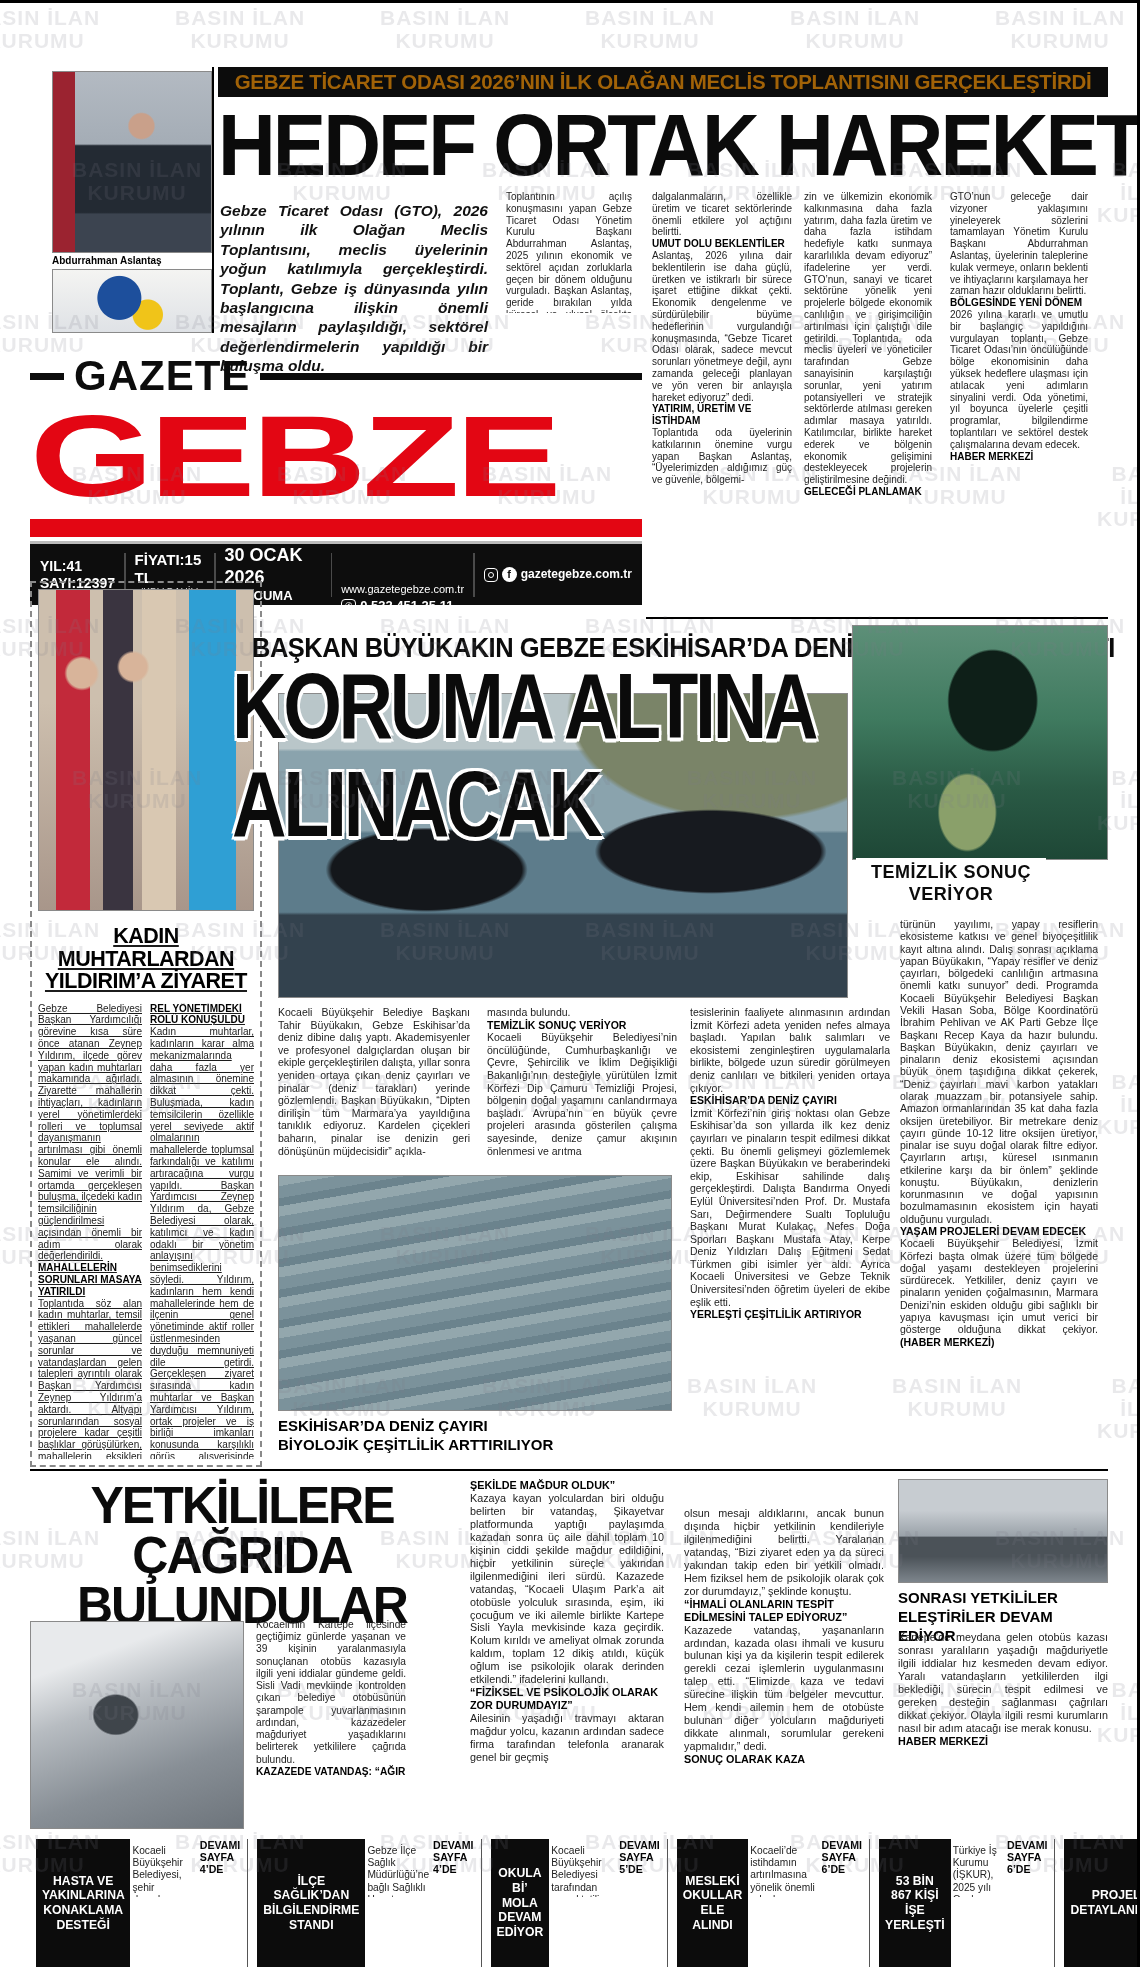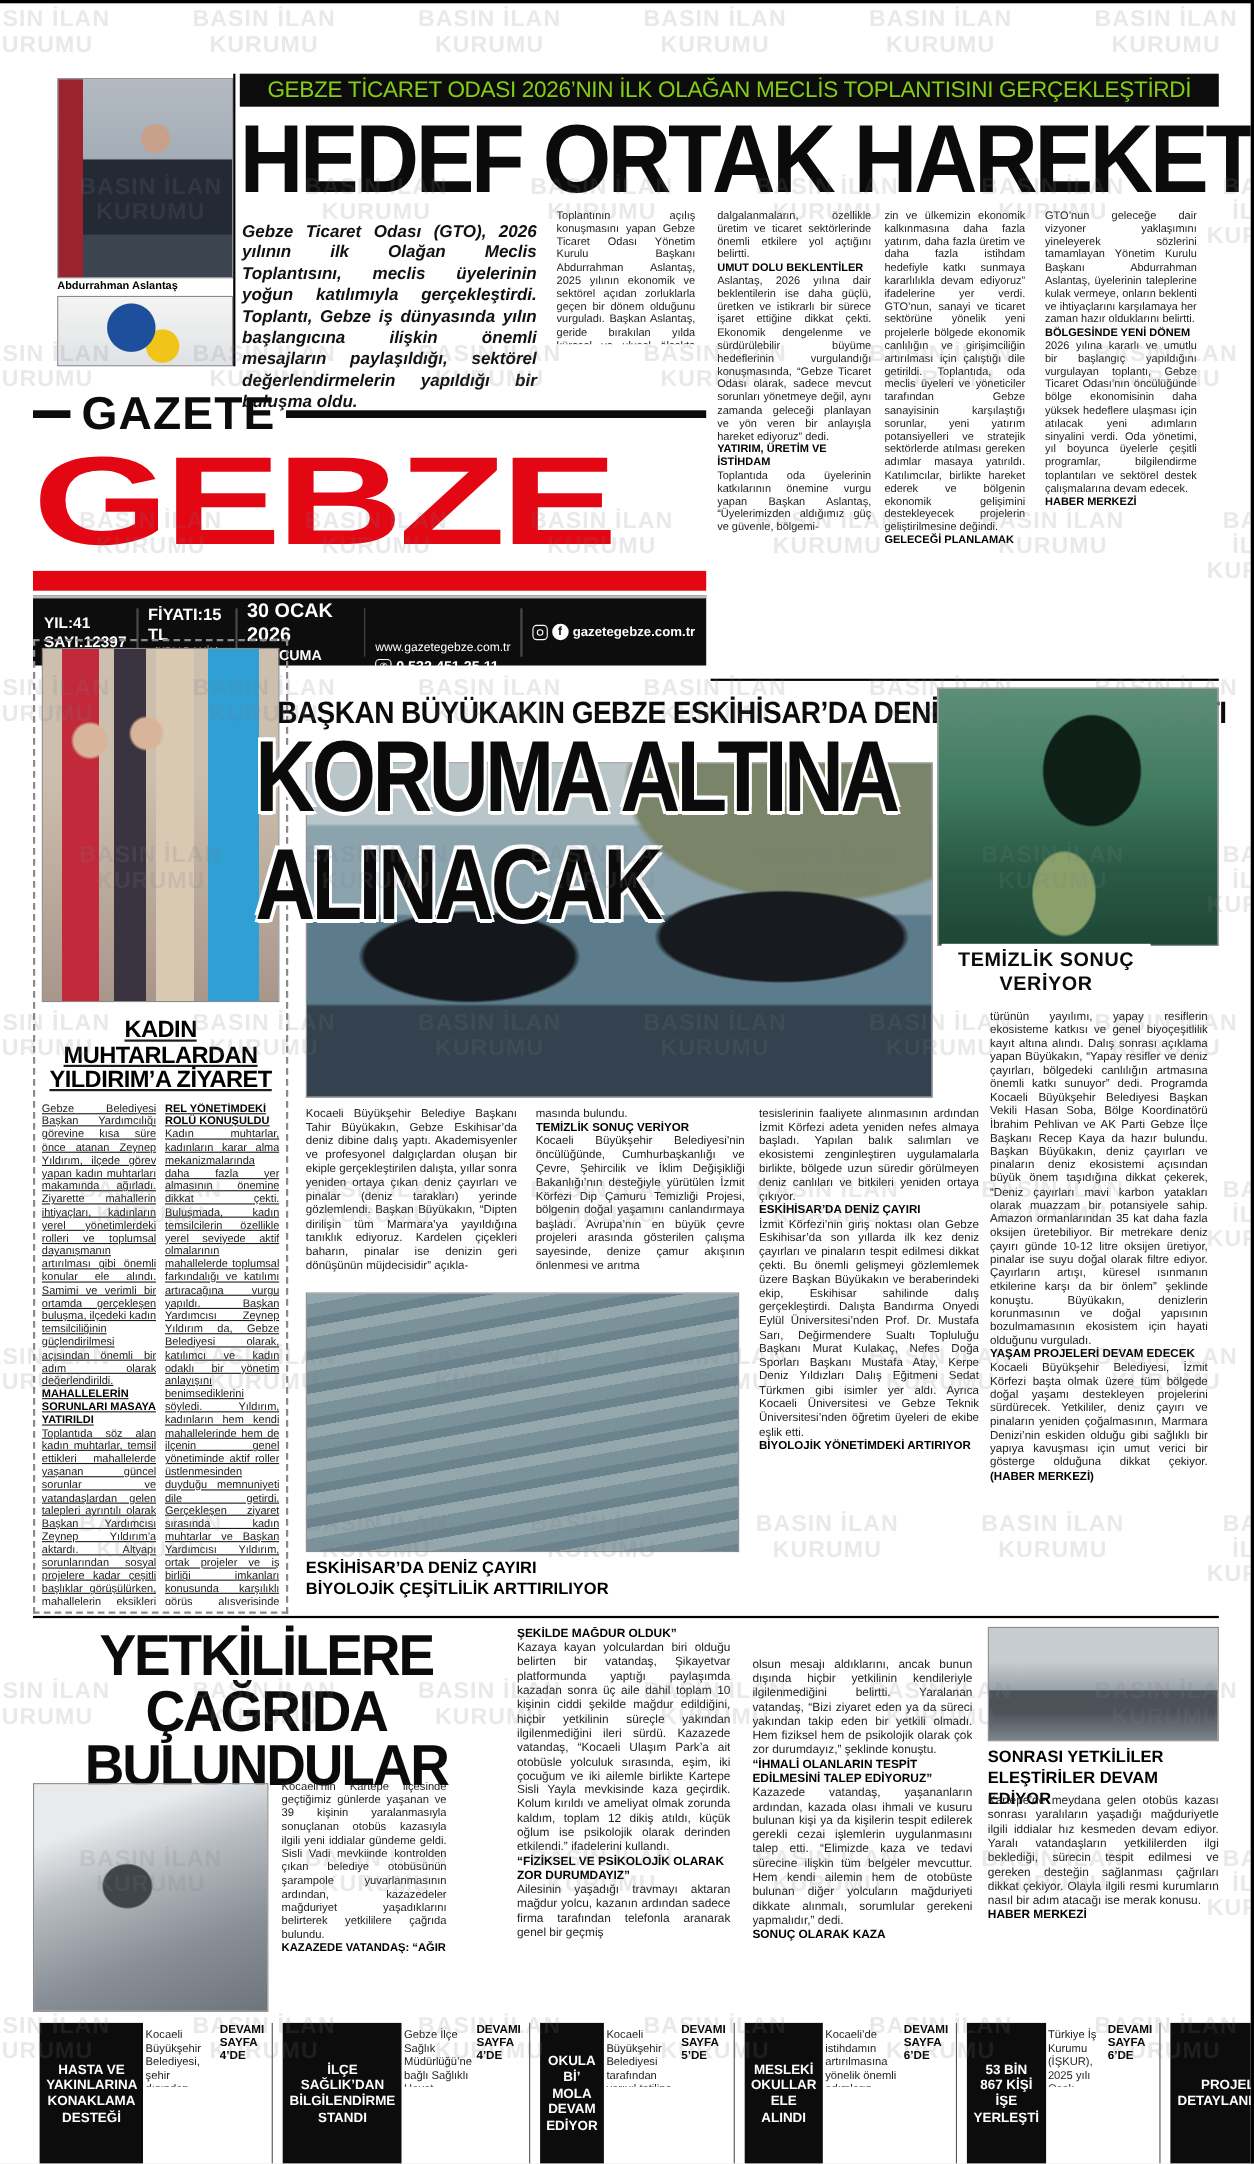--- a/index.html
+++ b/index.html
@@ -37,22 +37,22 @@
   .ph-under{background:
     radial-gradient(ellipse at 55% 32%,#0e1f18 0 22%,rgba(0,0,0,0) 23%),
     radial-gradient(ellipse at 45% 80%,#8aa06a 0 14%,rgba(0,0,0,0) 15%),
     linear-gradient(180deg,#5d8f78 0%,#3f7a5f 40%,#2a5a45 70%,#1e4736 100%);}
   .ph-sea{background:repeating-linear-gradient(170deg,#93a7ad 0 10px,#7b929b 10px 22px,#6b838d 22px 30px);}
   .ph-snow{background:
     radial-gradient(ellipse at 40% 45%,#3f454b 0 12%,rgba(0,0,0,0) 13%),
     linear-gradient(160deg,#e8eaec 0 20%,#b7bcc1 40%,#888f96 70%,#6d747b 100%);}
   .ph-bus{background:linear-gradient(180deg,#c7ccd1 0 30%,#9aa2a9 55%,#4b5258 56% 75%,#7d858c 100%);}
   
-  .kicker-bar{background:#0c0c0c;color:#84cc16;display:flex;align-items:center;justify-content:center;
-    font-weight:400;font-size:20.5px;letter-spacing:-.3px;white-space:nowrap;}
+  .kicker-bar{background:#0c0c0c;color:#a16207;display:flex;align-items:center;justify-content:center;
+    font-weight:700;font-size:20.5px;letter-spacing:-.3px;white-space:nowrap;}
   .main-headline{font-weight:900;font-size:80px;letter-spacing:-3px;white-space:nowrap;color:#0b0b0b;
     transform:scale(1.0,1.1);transform-origin:left top;line-height:1;}
   .lead-par{font-size:15.5px;line-height:1.25;font-weight:700;font-style:italic;text-align:justify;color:#111;}
   .photo-cap{font-size:10px;font-weight:700;color:#000;}
   
   .gz-row{display:flex;align-items:center;gap:10px;height:46px;}
   .gz-bar{height:7px;background:#0c0c0c;}
   .gz-name{font-weight:900;font-size:42px;letter-spacing:1px;color:#0c0c0c;line-height:1;}
   .gb-name{font-weight:900;font-size:124px;line-height:.92;color:#e30613;letter-spacing:-3px;
     transform:scale(1.28,.92);transform-origin:left center;white-space:nowrap;}
@@ -218,21 +218,21 @@
   </div>
   <div class="abs col" style="left:487px;top:1003px;width:190px;height:162px;font-size:10.5px;">
     <span>masında bulundu.</span>
     <b class="sub">TEMİZLİK SONUÇ VERİYOR</b>
     <span>Kocaeli Büyükşehir Belediyesi’nin öncülüğünde, Cumhurbaşkanlığı ve Çevre, Şehircilik ve İklim Değişikliği Bakanlığı’nın desteğiyle yürütülen İzmit Körfezi Dip Çamuru Temizliği Projesi, bölgenin doğal yaşamını canlandırmaya başladı. Avrupa’nın en büyük çevre projeleri arasında gösterilen çalışma sayesinde, denize çamur akışının önlenmesi ve arıtma</span>
   </div>
   <div class="abs col" style="left:690px;top:1003px;width:200px;height:458px;font-size:10.5px;">
     <span>tesislerinin faaliyete alınmasının ardından İzmit Körfezi adeta yeniden nefes almaya başladı. Yapılan balık salımları ve ekosistemi zenginleştiren uygulamalarla birlikte, bölgede uzun süredir görülmeyen deniz canlıları ve bitkileri yeniden ortaya çıkıyor.</span>
     <b class="sub">ESKİHİSAR’DA DENİZ ÇAYIRI</b>
     <span>İzmit Körfezi’nin giriş noktası olan Gebze Eskihisar’da son yıllarda ilk kez deniz çayırları ve pinaların tespit edilmesi dikkat çekti. Bu önemli gelişmeyi gözlemlemek üzere Başkan Büyükakın ve beraberindeki ekip, Eskihisar sahilinde dalış gerçekleştirdi. Dalışta Bandırma Onyedi Eylül Üniversitesi’nden Prof. Dr. Mustafa Sarı, Değirmendere Sualtı Topluluğu Başkanı Murat Kulakaç, Nefes Doğa Sporları Başkanı Mustafa Atay, Kerpe Deniz Yıldızları Dalış Eğitmeni Sedat Türkmen gibi isimler yer aldı. Ayrıca Kocaeli Üniversitesi ve Gebze Teknik Üniversitesi’nden öğretim üyeleri de ekibe eşlik etti.</span>
-    <b class="sub">BİYOLOJİK YÖNETİMDEKİ ARTIRIYOR</b>
+    <b class="sub">YERLEŞTİ ÇEŞİTLİLİK ARTIRIYOR</b>
   </div>
   <div class="abs col" style="left:900px;top:915px;width:198px;height:548px;font-size:10.5px;line-height:1.17;">
     <span>türünün yayılımı, yapay resiflerin ekosisteme katkısı ve genel biyoçeşitlilik kayıt altına alındı. Dalış sonrası açıklama yapan Büyükakın, “Yapay resifler ve deniz çayırları, bölgedeki canlılığın artmasına önemli katkı sunuyor” dedi. Programda Kocaeli Büyükşehir Belediyesi Başkan Vekili Hasan Soba, Bölge Koordinatörü İbrahim Pehlivan ve AK Parti Gebze İlçe Başkanı Recep Kaya da hazır bulundu. Başkan Büyükakın, deniz çayırları ve pinaların deniz ekosistemi açısından büyük önem taşıdığına dikkat çekerek, “Deniz çayırları mavi karbon yatakları olarak muazzam bir potansiyele sahip. Amazon ormanlarından 35 kat daha fazla oksijen üretebiliyor. Bir metrekare deniz çayırı günde 10-12 litre oksijen üretiyor, pinalar ise suyu doğal olarak filtre ediyor. Çayırların artışı, küresel ısınmanın etkilerine karşı da bir önlem” şeklinde konuştu. Büyükakın, denizlerin korunmasının ve doğal yapısının bozulmamasının ekosistem için hayati olduğunu vurguladı.</span>
     <b class="sub">YAŞAM PROJELERİ DEVAM EDECEK</b>
     <span>Kocaeli Büyükşehir Belediyesi, İzmit Körfezi başta olmak üzere tüm bölgede doğal yaşamı destekleyen projelerini sürdürecek. Yetkililer, deniz çayırı ve pinaların yeniden çoğalmasının, Marmara Denizi’nin eskiden olduğu gibi sağlıklı bir yapıya kavuşması için umut verici bir gösterge olduğuna dikkat çekiyor.</span>
     <b class="sig">(HABER MERKEZİ)</b>
   </div>
 
   <div class="abs ph ph-sea" style="left:278px;top:1172px;width:394px;height:236px;"></div>
   <div class="abs sea-cap" style="left:278px;top:1414px;width:300px;">

